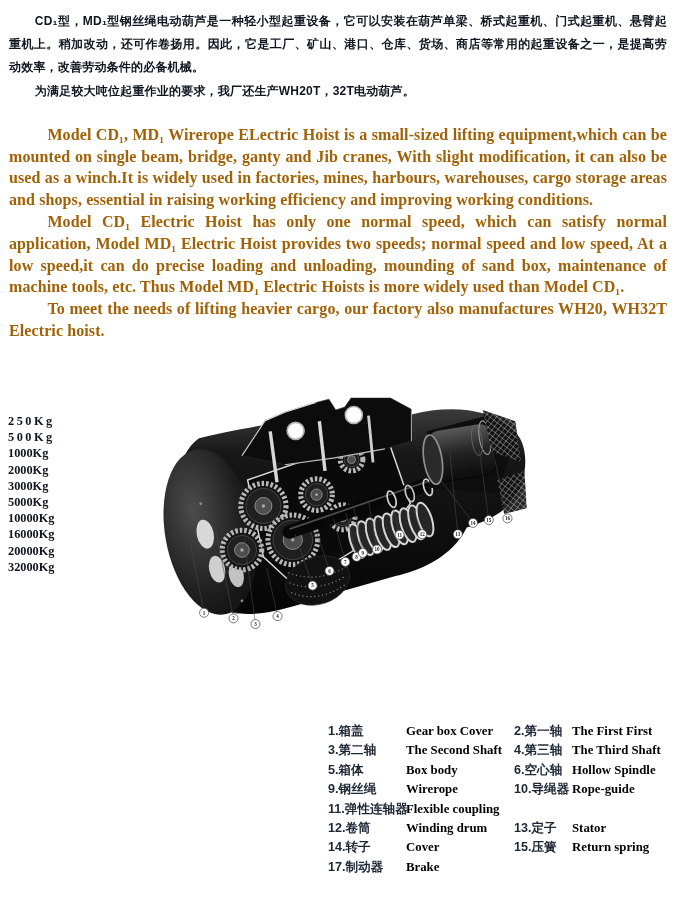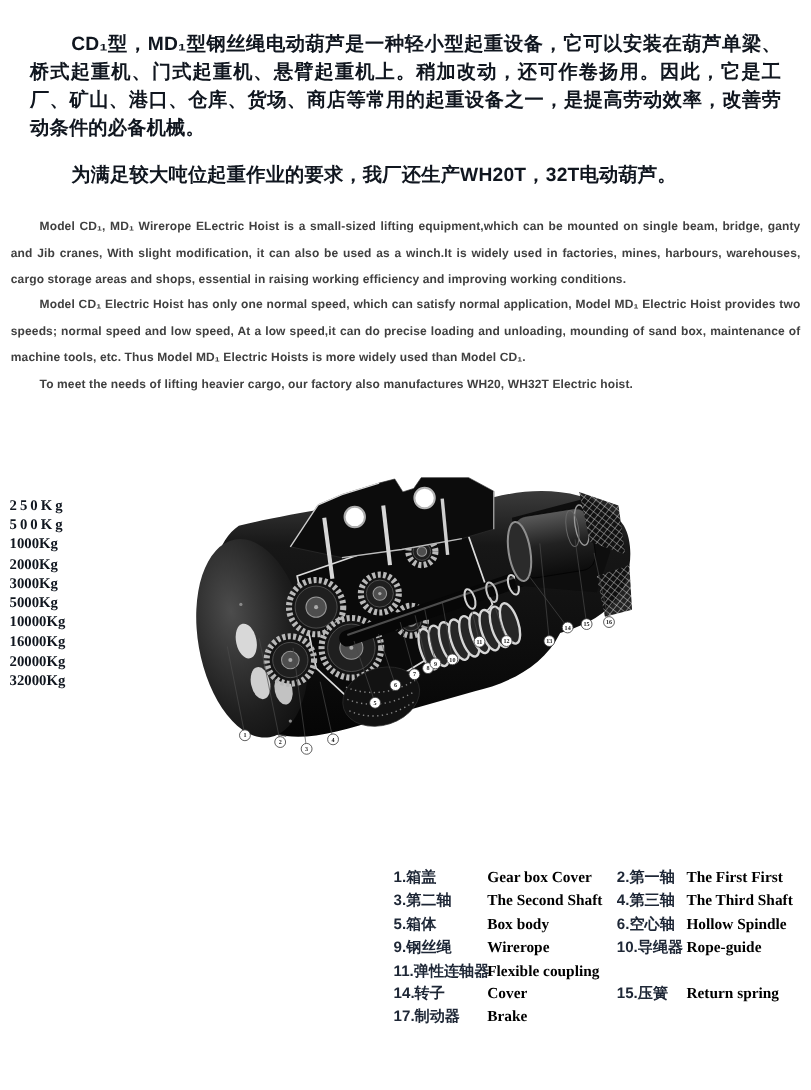--- a/index.html
+++ b/index.html
@@ -4,31 +4,31 @@
 <style>
   html,body{margin:0;padding:0;}
   body{
     width:676px;height:908px;position:relative;overflow:hidden;
     background:#ffffff;
     font-family:"Liberation Serif",serif;
   }
   
   .text-wrap{position:absolute;left:0;top:0;width:676px;padding:10px 9px 0 9px;box-sizing:border-box;}
   .cn-block p{
-    margin:16px;text-indent:2.15em;text-align:justify;
+    margin:0;text-indent:2.15em;text-align:justify;
     font-family:"Liberation Sans","DejaVu Sans",sans-serif;
-    font-weight:700;font-size:16px;line-height:23.2px;
+    font-weight:700;font-size:12px;line-height:23.2px;
     color:#10161f;letter-spacing:.2px;
   }
   .en-block{margin-top:21px;}
   .en-block p{
     margin:0;text-indent:2.4em;text-align:justify;
-    font-family:Liberation Sans, sans-serif;
-    font-weight:700;font-size:10px;line-height:21.8px;
-    color:#404040;letter-spacing:.1px;
+    font-family:Liberation Serif, serif;
+    font-weight:700;font-size:16px;line-height:21.8px;
+    color:#a16207;letter-spacing:.1px;
   }
   
   .figure{position:absolute;left:0;top:389px;width:540px;height:513px;}
   .figure svg{position:absolute;left:0;top:0;}
   .capacity{position:absolute;left:8px;top:24px;width:90px;}
   .cap{
     font-family:"Liberation Serif","DejaVu Serif",serif;
     font-weight:700;font-size:12.3px;line-height:16.2px;
     color:#10161f;white-space:nowrap;
   }
@@ -327,20 +327,26 @@
       <span class="lg-cn">10.导绳器</span>
       <span class="lg-en">Rope-guide</span>
     </div>
     <div class="lg-row">
       <span class="lg-cn">11.弹性连轴器</span>
       <span class="lg-en">Flexible coupling</span>
       <span class="lg-cn"></span>
       <span class="lg-en"></span>
     </div>
     <div class="lg-row">
+      <span class="lg-cn">12.卷筒</span>
+      <span class="lg-en">Winding drum</span>
+      <span class="lg-cn">13.定子</span>
+      <span class="lg-en">Stator</span>
+    </div>
+    <div class="lg-row">
       <span class="lg-cn">14.转子</span>
       <span class="lg-en">Cover</span>
       <span class="lg-cn">15.压簧</span>
       <span class="lg-en">Return spring</span>
     </div>
     <div class="lg-row">
       <span class="lg-cn">17.制动器</span>
       <span class="lg-en">Brake</span>
       <span class="lg-cn"></span>
       <span class="lg-en"></span>

